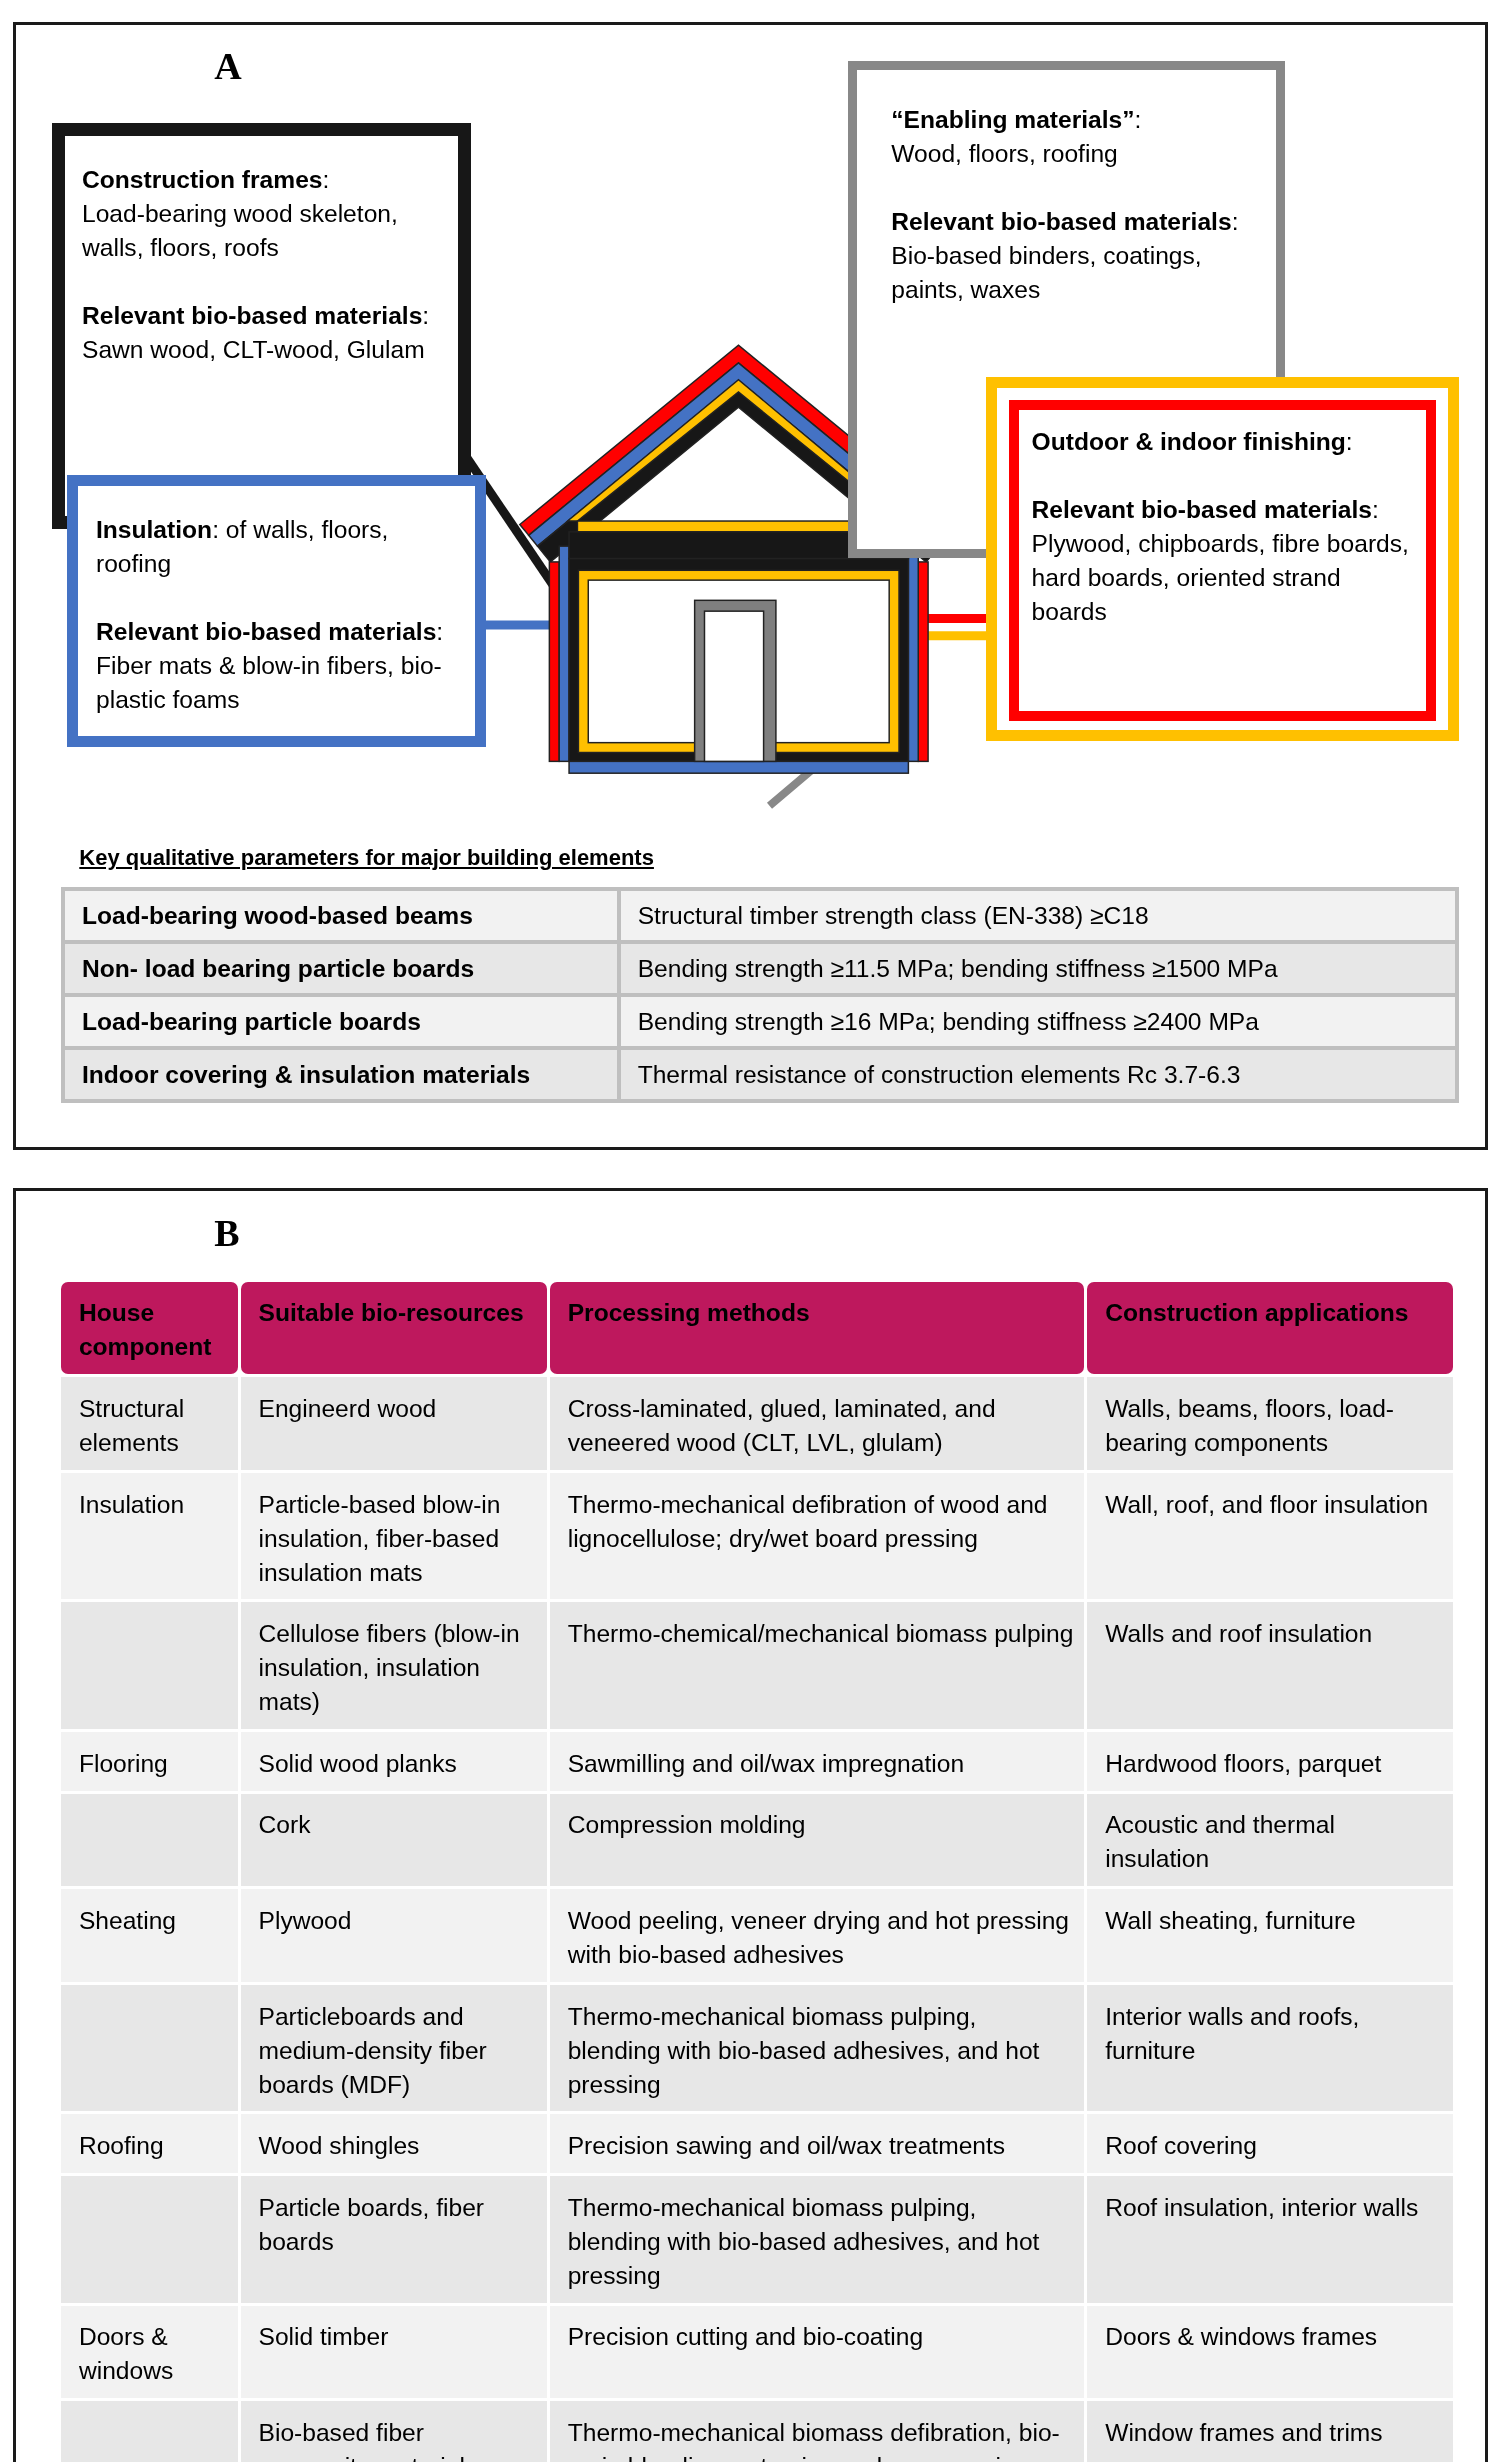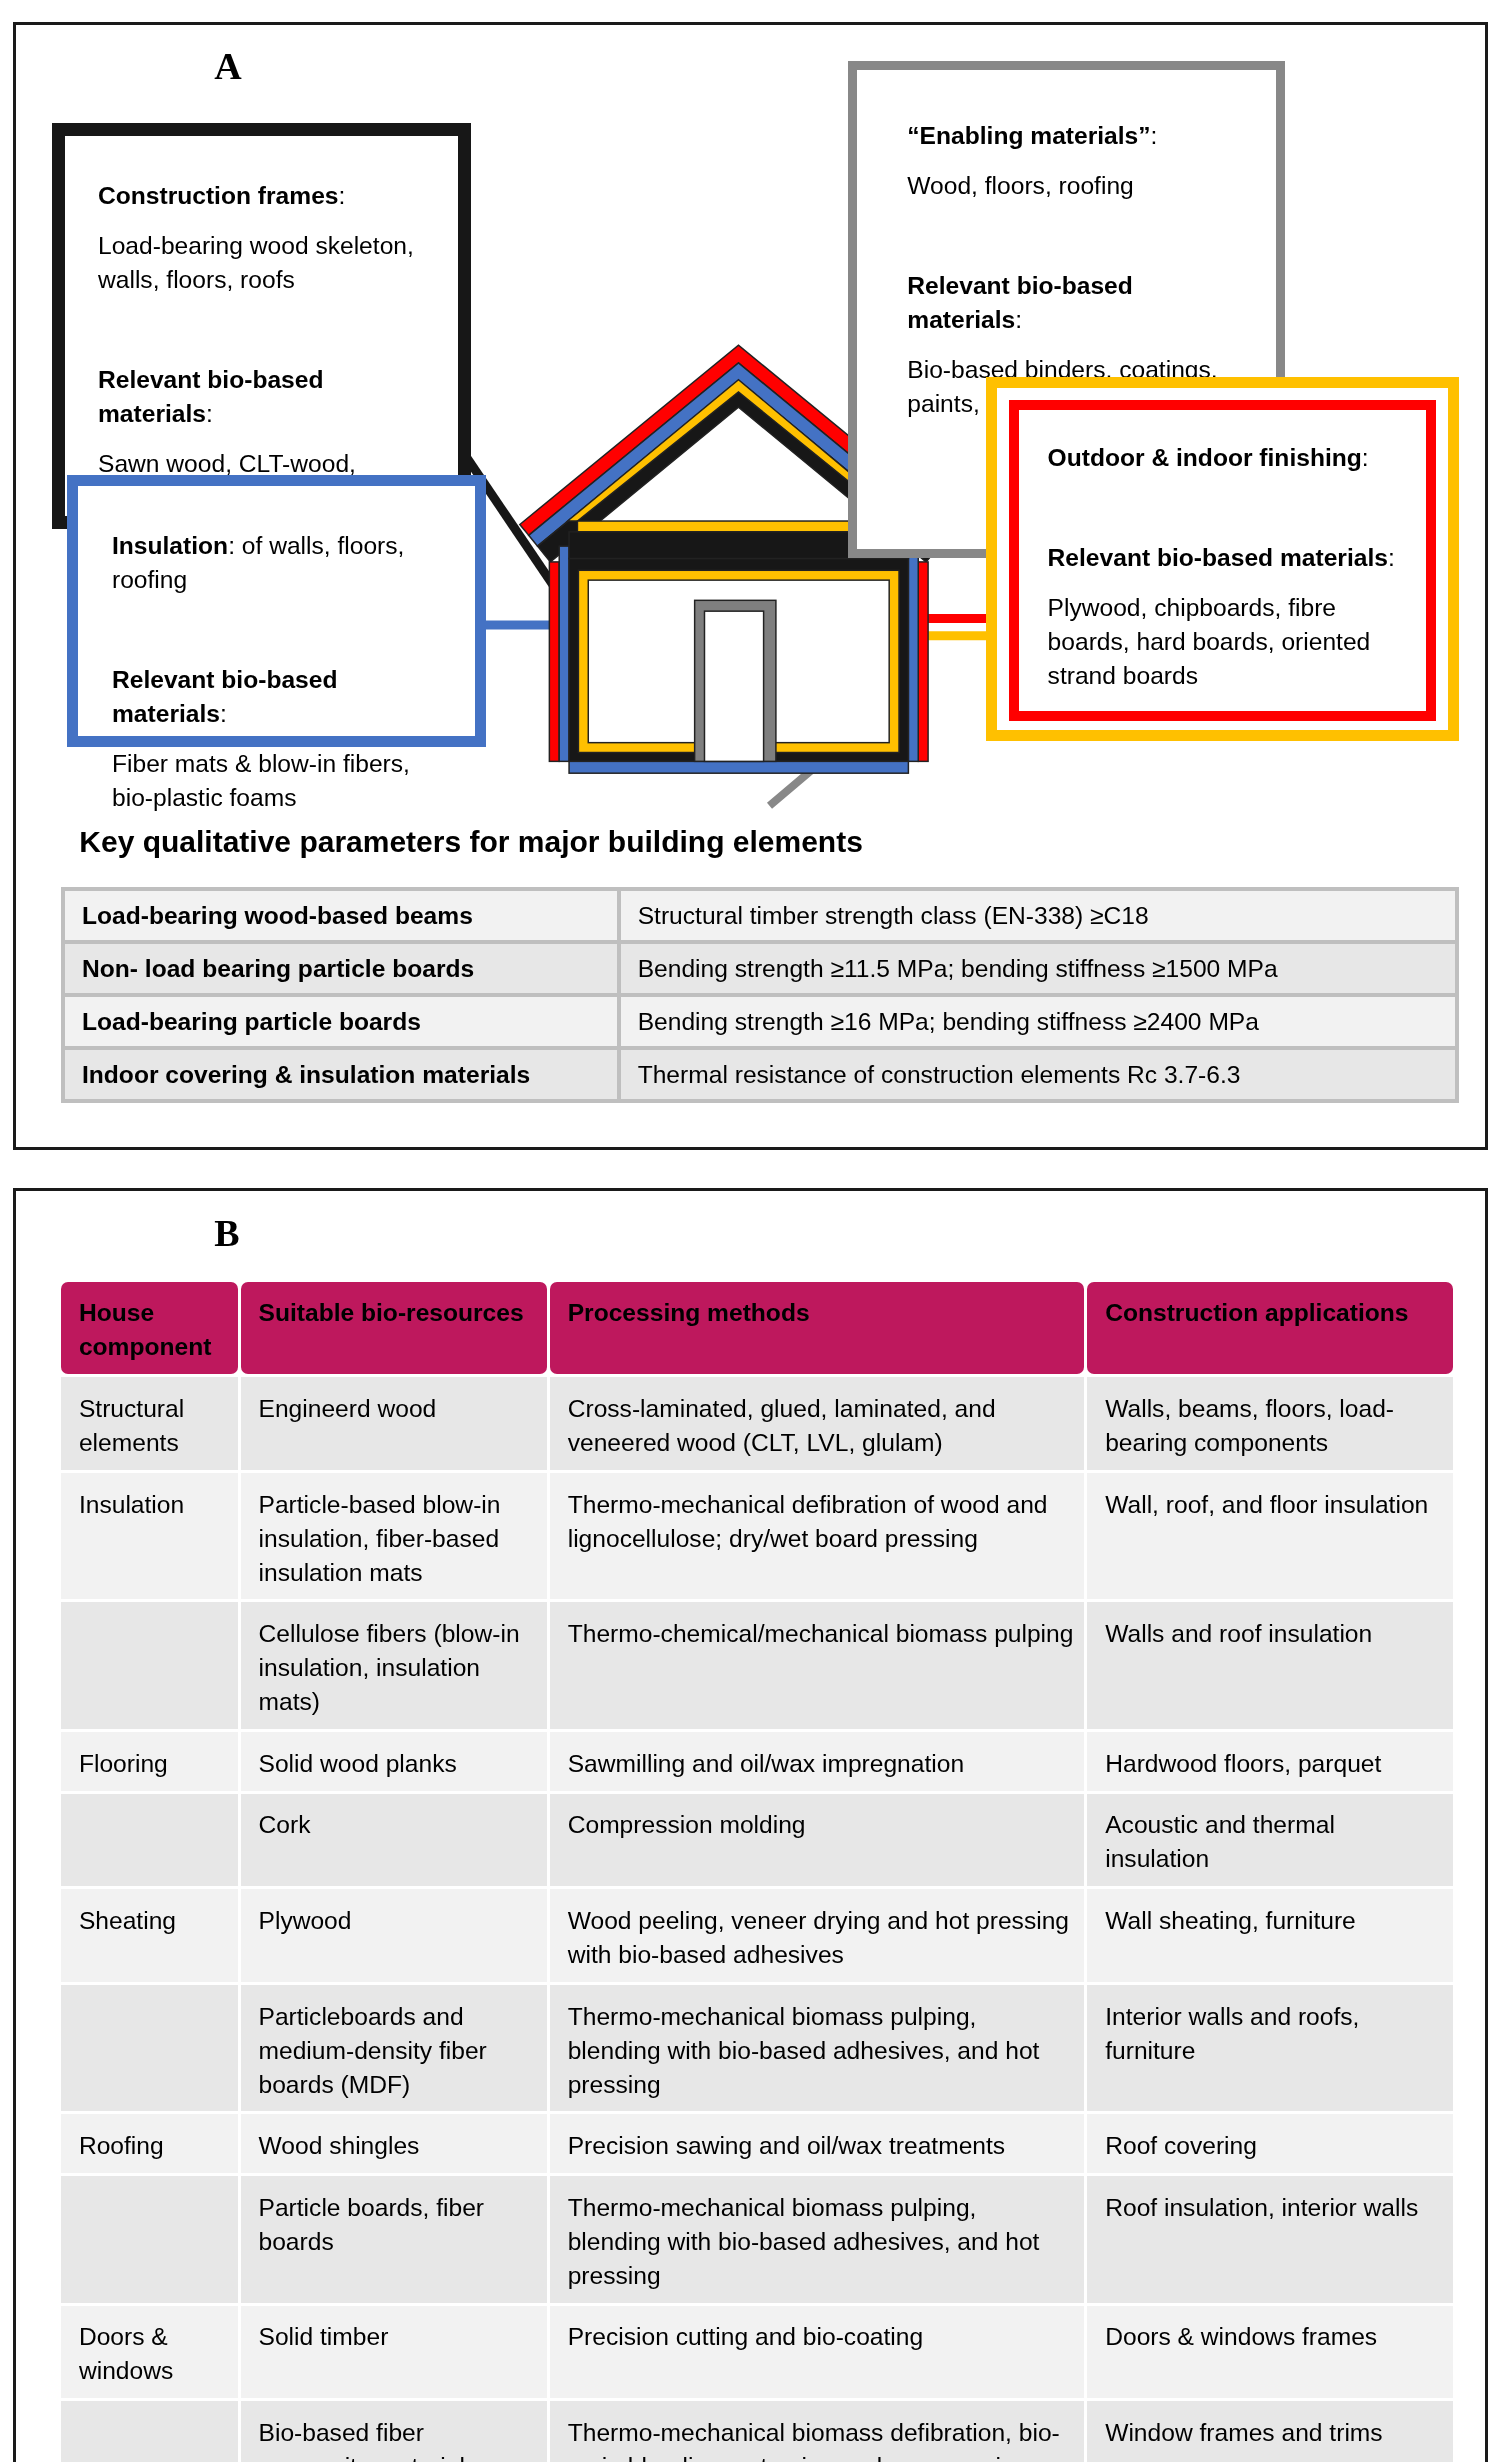--- a/index.html
+++ b/index.html
@@ -2,30 +2,30 @@
 <html style="font-size:7.9px"><head>
 <meta charset="utf-8">
 <style>
   html, body { margin:0; padding:0; background:#ffffff; }
   body { width:1502px; height:2776px; position:relative; font-family:"Liberation Sans", sans-serif; color:#000; overflow:hidden; }
   .panel { position:absolute; border:3.4px solid #1a1a1a; box-sizing:border-box; background:#fff; }
   #panel-a { left:13.3px; top:22px; width:1475px; height:1128px; }
   #panel-b { left:13.3px; top:1188px; width:1475px; height:1578px; }
   .panel-label { position:absolute; font-family:"Liberation Serif", serif; font-weight:bold; font-size:38px; }
   .callout { position:absolute; box-sizing:border-box; background:#fff; font-size:24.6px; line-height:34px; }
-  .callout p { margin:16px; }
+  .callout p { margin:0; }
   .callout .gap { height:34px; }
   .callout b { font-weight:bold; }
   #box-frames { left:36px; top:98px; width:419px; height:406px; border:13.8px solid #171717; padding:26.6px 14.8px 0 16.7px; }
   #box-enabling { left:832px; top:36px; width:437px; height:497px; border:9.8px solid #888888; padding:33px 14.8px 0 34px; }
   #box-insulation { left:51px; top:450px; width:419px; height:272px; border:11.8px solid #4472c4; padding:27px 9.8px 0 17.7px; }
   #box-finish-outer { left:970px; top:352px; width:473px; height:364px; border:11.8px solid #ffc000; }
   #box-finish-inner { left:993px; top:375px; width:427px; height:321px; border:10.8px solid #ff0000; padding:14.8px 9.8px 0 12.3px; }
   #house-svg { position:absolute; left:0; top:0; width:1475px; height:1128px; }
-  #params-title { position:absolute; left:63px; top:800px; font-size:30px; font-weight:bold; }
+  #params-title { position:absolute; left:63px; top:820px; font-size:22px; font-weight:bold;text-decoration:underline; }
   table { border-collapse:collapse; position:absolute; font-size:24.6px; }
   #params-table { left:45px; top:862px; width:1398px; }
   #params-table td { border:4.4px solid #bfbfbf; height:49px; padding:0 0 0 16.7px; vertical-align:middle; }
   #params-table td.k { width:535px; font-weight:bold; }
   #params-table tr:nth-child(odd) td { background:#f2f2f2; }
   #params-table tr:nth-child(even) td { background:#e7e7e7; }
   #b-table { left:45px; top:91px; width:1398px; border-collapse:separate; border-spacing:3.4px; margin:-3.4px; }
   #b-table th, #b-table td { text-align:left; vertical-align:top; padding:14.8px 9.8px 9.8px 18px; line-height:34px; font-size:24.6px; }
   #b-table th { background:#be185d; font-weight:bold; height:91px; box-sizing:border-box;border-radius:7px; }
   #b-table tr.odd td { background:#e7e7e7;margin-top:24px; }

